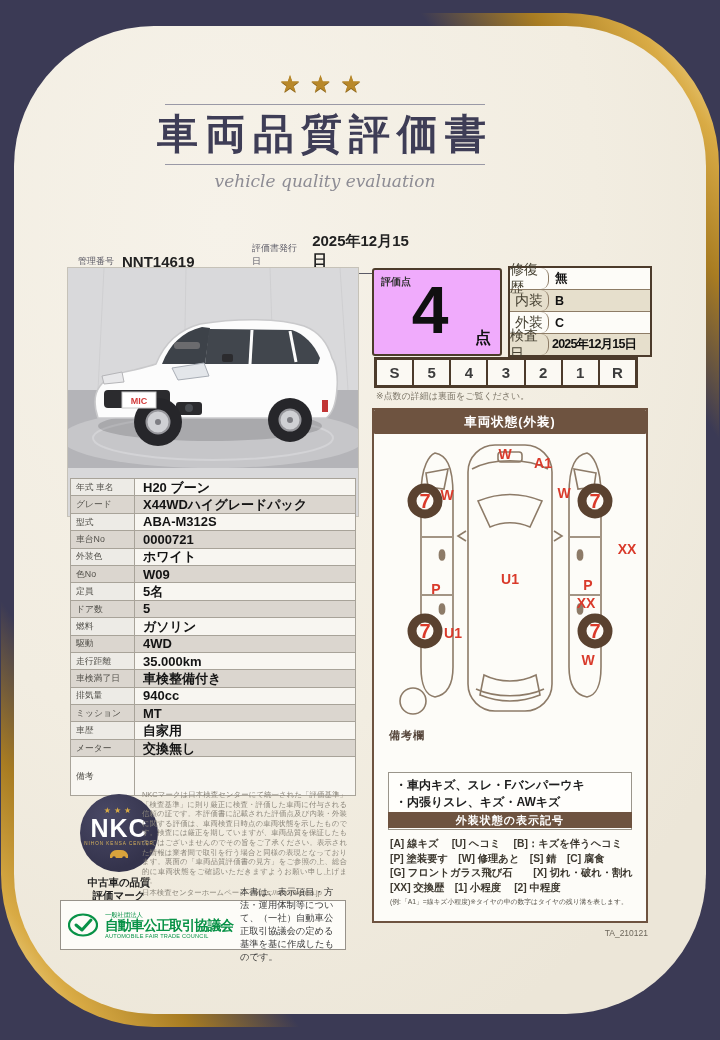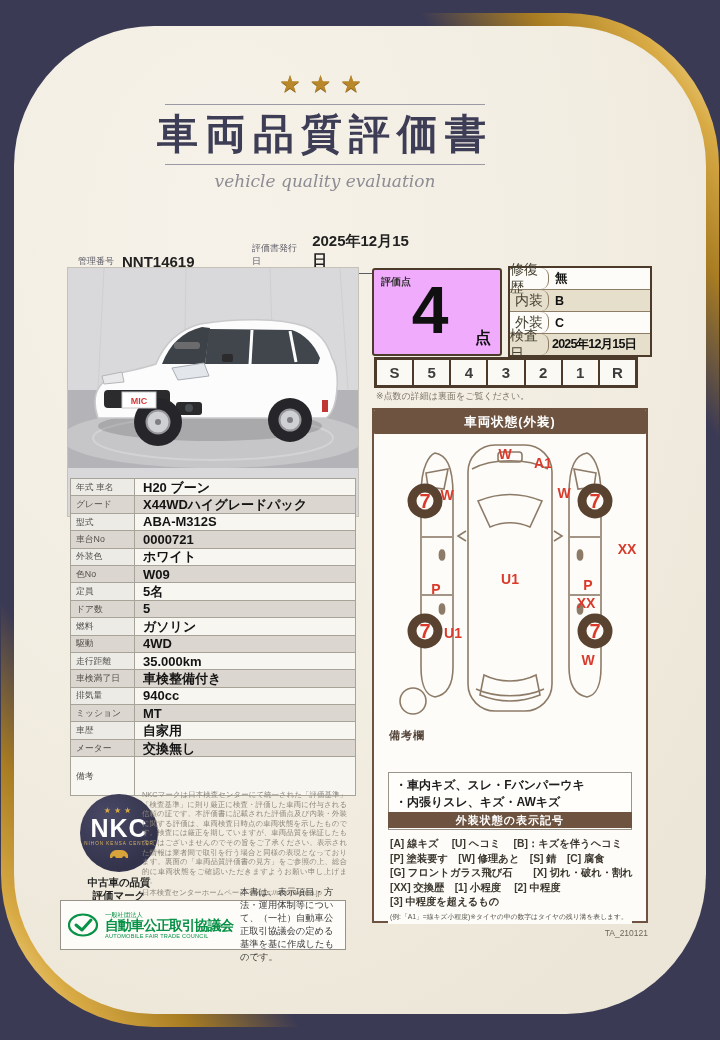--- a/index.html
+++ b/index.html
@@ -366,21 +366,20 @@
           <div>・車内キズ、スレ・Fバンパーウキ</div>
           <div>・内張りスレ、キズ・AWキズ</div>
           <div>・追加メーターアリ・Dミラーキズ、Pアト</div>
         </div>
       <div class="legend-hd">外装状態の表示記号</div>
       <div class="legend" id="legend">
           <div class="ln">[A] 線キズ　 [U] ヘコミ　 [B]：キズを伴うヘコミ</div>
           <div class="ln">[P] 塗装要す　[W] 修理あと　[S] 錆　[C] 腐食</div>
           <div class="ln">[G] フロントガラス飛び石　　[X] 切れ・破れ・割れ</div>
           <div class="ln">[XX] 交換歴　[1] 小程度　 [2] 中程度</div>
-          <div class="ln">[3] 中程度を超えるもの</div>
           <div class="tiny">(例:「A1」=線キズ小程度)※タイヤの中の数字はタイヤの残り溝を表します。</div>
         </div>
     </div>
     <div class="doc-code">TA_210121</div>
 
     <div class="nkc-circle">
       <div class="nkc-stars">★★★</div>
       <div class="nkc-name">NKC</div>
       <div class="nkc-center">NIHON KENSA CENTER</div>
       <svg width="22" height="12" viewBox="0 0 22 12">

